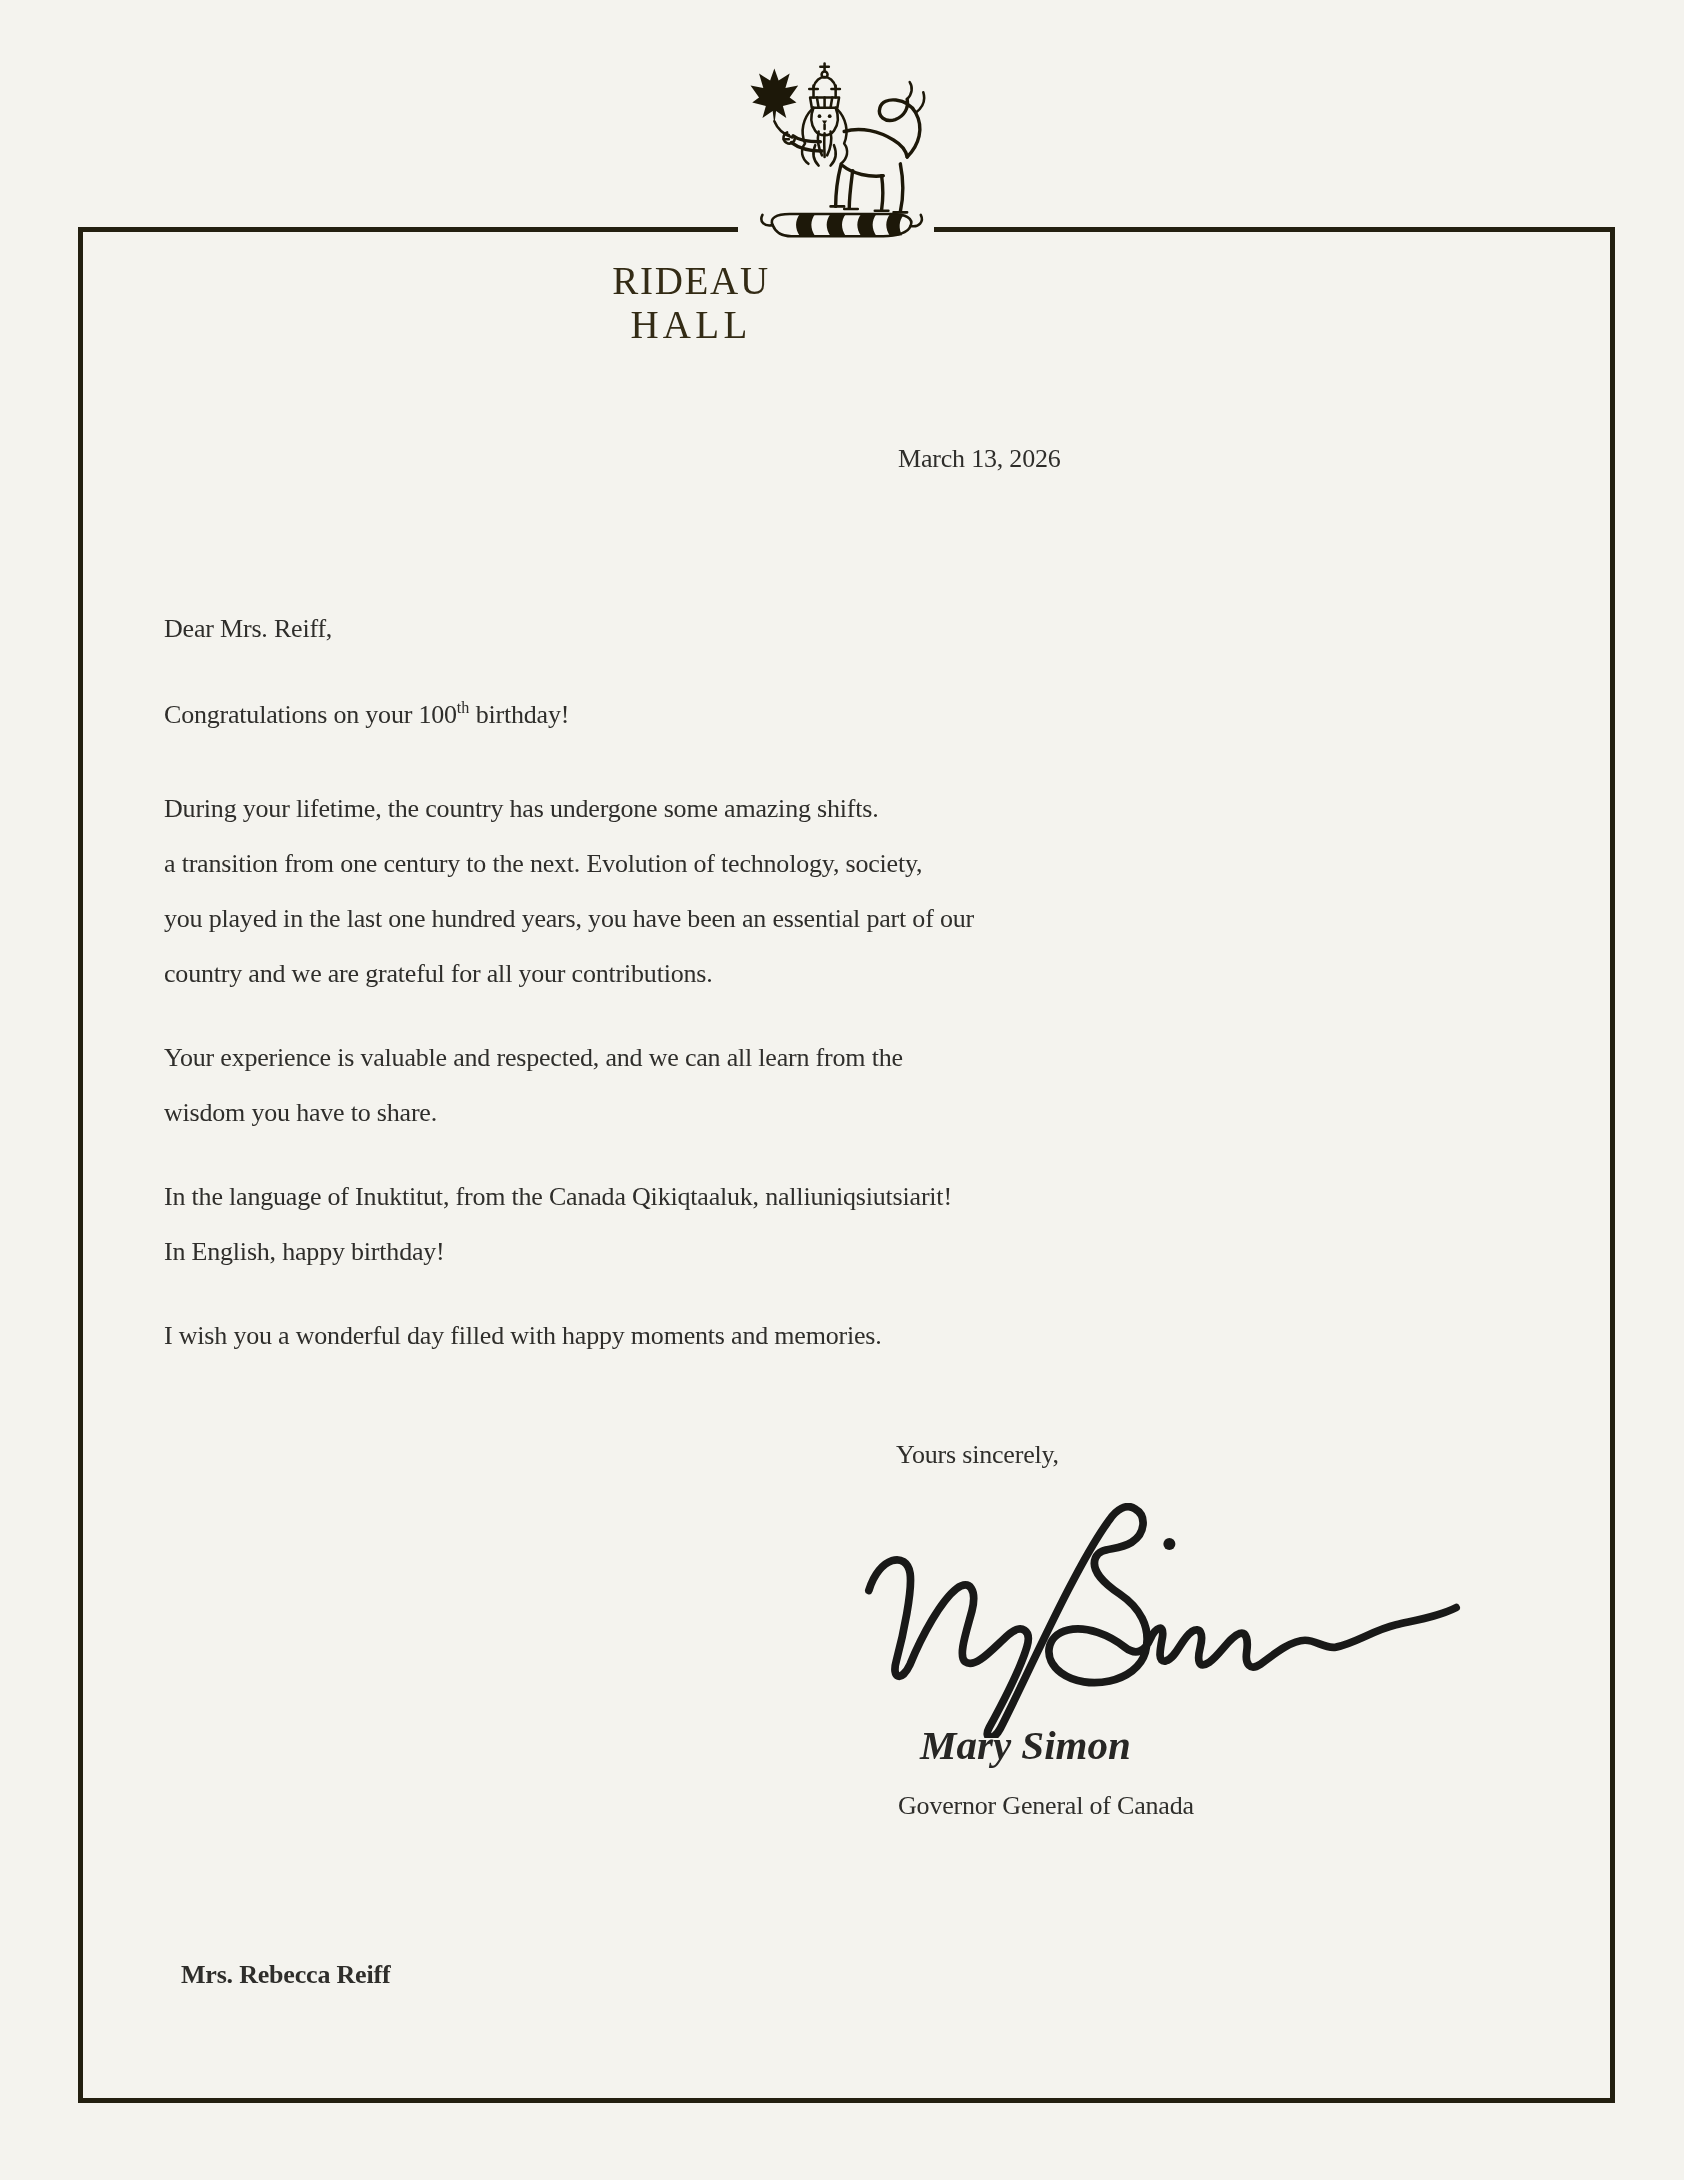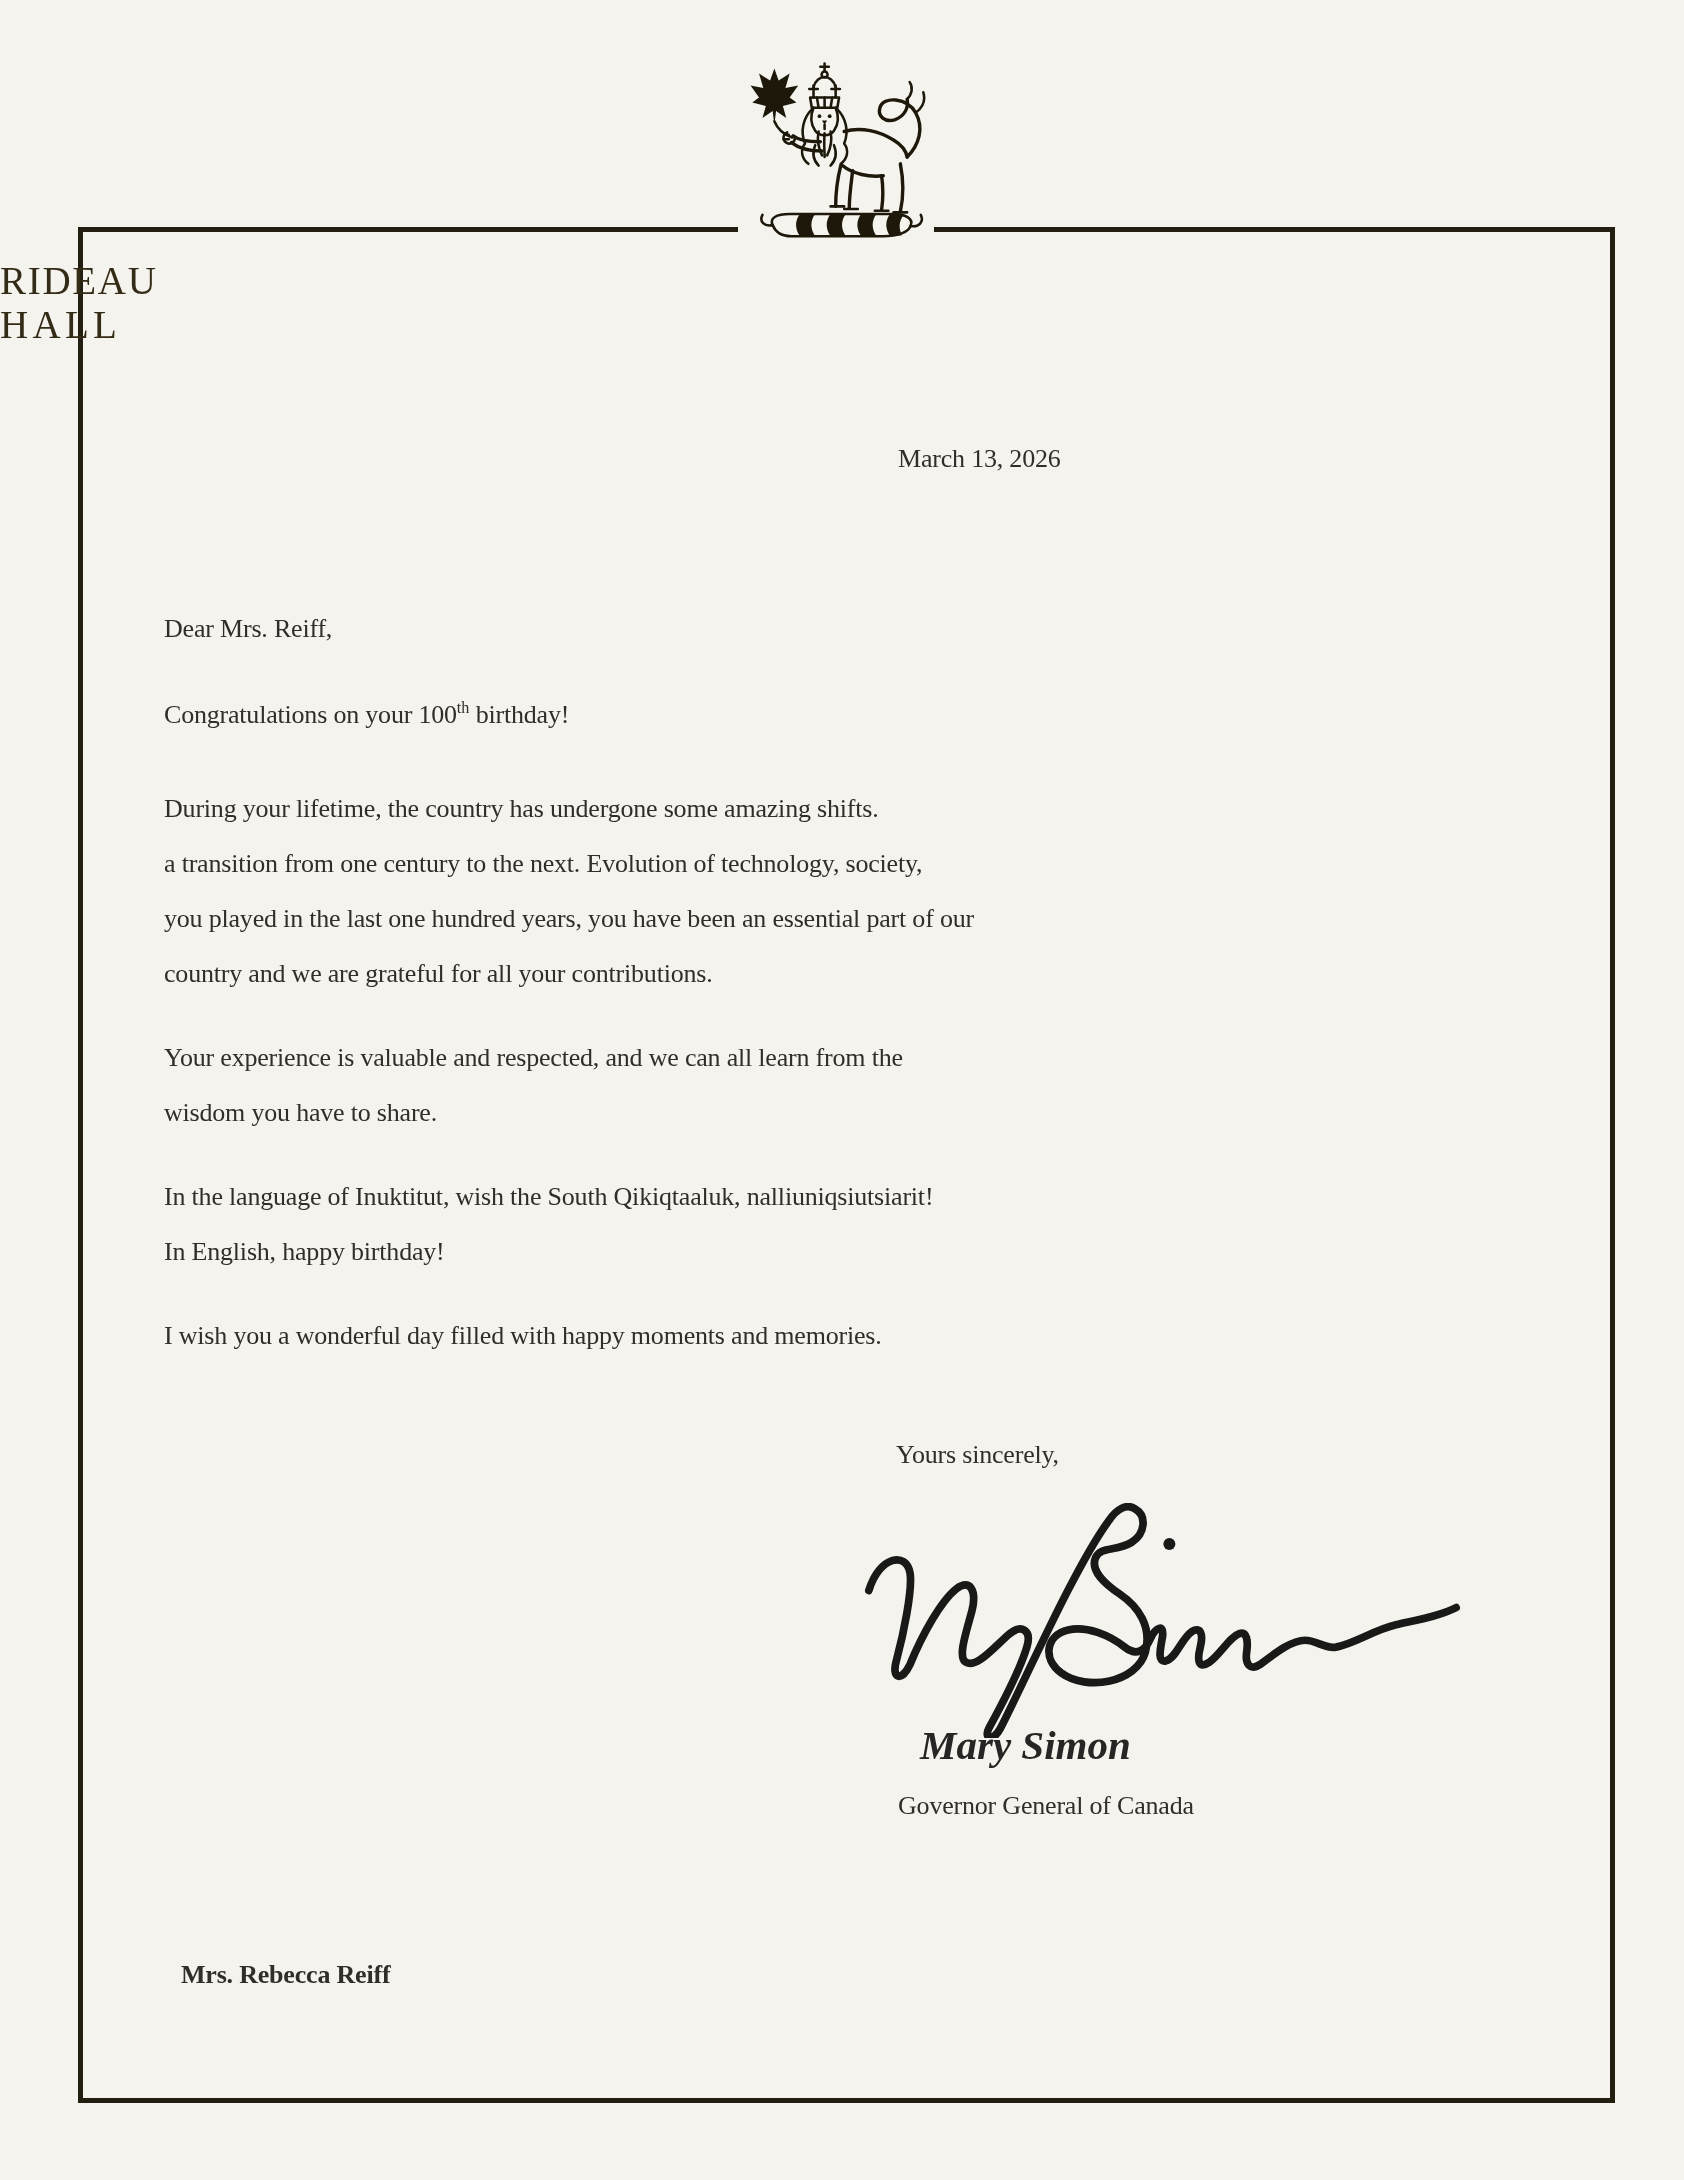--- a/index.html
+++ b/index.html
@@ -27,23 +27,24 @@
     background:#f4f3ee;
     display:flex;justify-content:center;align-items:flex-start;
   }
   #crest-wrap svg{display:block;}
   .crest-stroke{fill:none;stroke:#1d1809;stroke-width:3;stroke-linecap:round;stroke-linejoin:round;}
   .crest-stroke-thick{fill:none;stroke:#1d1809;stroke-width:4;stroke-linecap:round;stroke-linejoin:round;}
   .crest-fill{fill:#1d1809;stroke:none;}
   #wordmark{
     position:absolute;
     left:0;top:261px;width:1344px;
-    text-align:left;
+    text-align:center;
     color:#332b15;
     line-height:1;
+    padding-left:19px;
   }
   #wordmark .wm1{
     font-size:39px;letter-spacing:1.7px;font-weight:400;
   }
   #wordmark .wm2{
     font-size:39px;letter-spacing:4.3px;font-weight:400;margin-top:5.1px;
   }
   .textline{
     white-space:pre;
     font-size:26px;
@@ -169,21 +170,21 @@
     <div class="textline"><span>Congratulations on your 100</span><sup class="ordinal">th</sup><span> birthday!</span></div>
     <div class="gap-after-congrats"></div>
     <div class="textline">During your lifetime, the country has undergone some amazing shifts.</div>
     <div class="textline">a transition from one century to the next. Evolution of technology, society,</div>
     <div class="textline">you played in the last one hundred years, you have been an essential part of our</div>
     <div class="textline">country and we are grateful for all your contributions.</div>
     <div class="gap-para"></div>
     <div class="textline">Your experience is valuable and respected, and we can all learn from the</div>
     <div class="textline">wisdom you have to share.</div>
     <div class="gap-para"></div>
-    <div class="textline"><span>In the language of Inuktitut, wish the South Qikiqtaaluk, </span><span class="ital">nalliuniqsiutsiarit!</span></div>
+    <div class="textline"><span>In the language of Inuktitut, from the Canada Qikiqtaaluk, </span><span class="ital">nalliuniqsiutsiarit!</span></div>
     <div class="textline">In English, happy birthday!</div>
     <div class="gap-para"></div>
     <div class="textline">I wish you a wonderful day filled with happy moments and memories.</div>
   </div>
 
   <div id="closing" class="textline">Yours sincerely,</div>
 
   <div id="signature">
     <svg viewBox="0 0 700 270" xmlns="http://www.w3.org/2000/svg" preserveAspectRatio="xMidYMid meet">
       <path class="sig-stroke" d="M8,100

